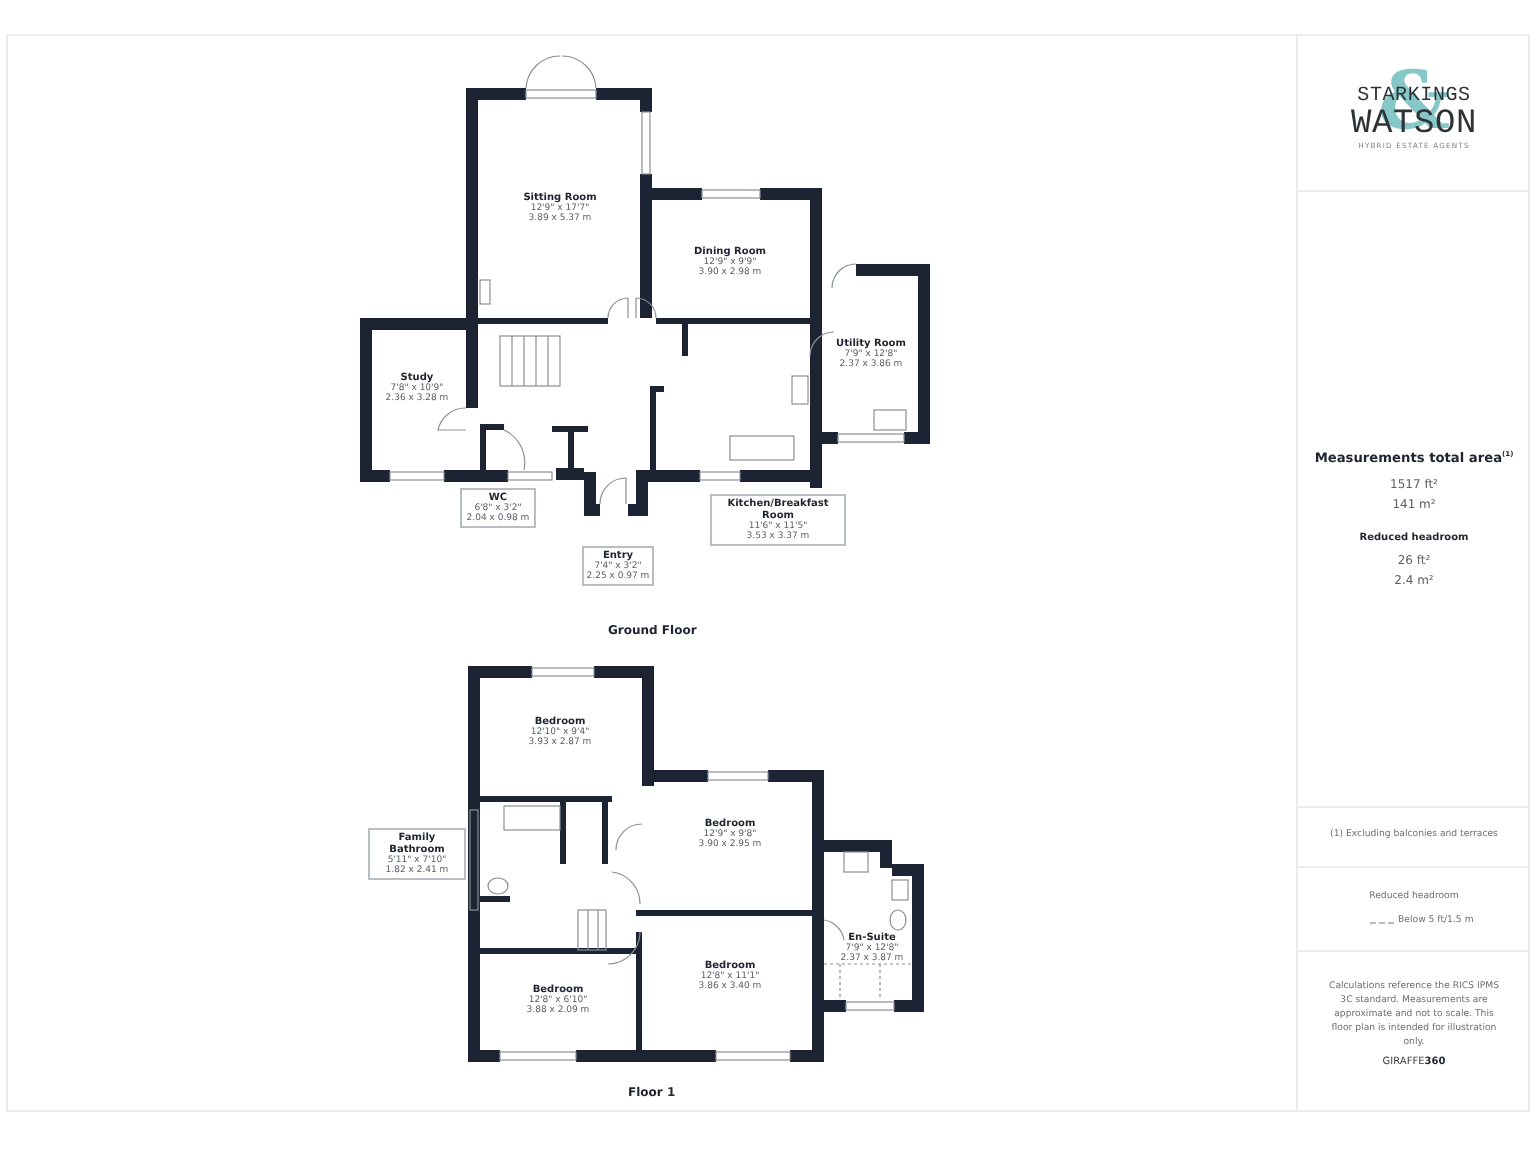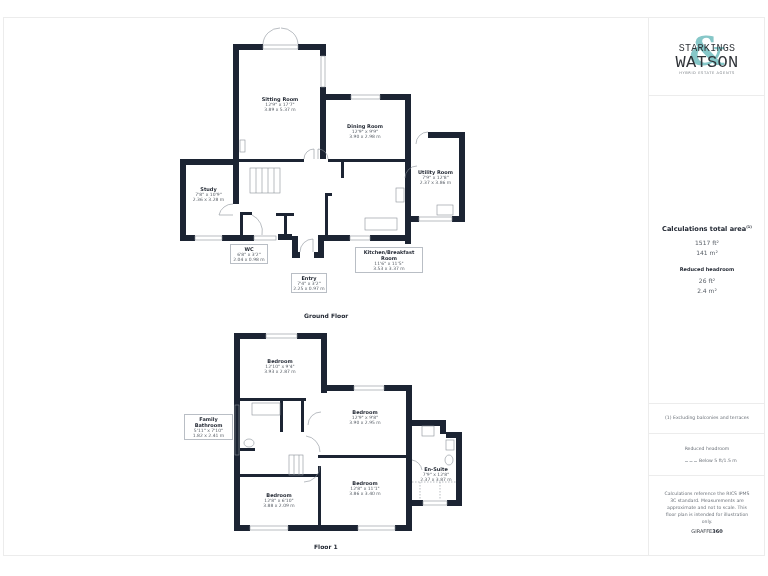--- a/index.html
+++ b/index.html
@@ -220,21 +220,21 @@
 <div class="floor-title" style="left:314px;top:543px;">Floor 1</div>
 
 <div class="sidebar">
   <div class="sb-section logo">
     <div class="logo-amp">&amp;</div>
     <div class="logo-t1">STARKINGS</div>
     <div class="logo-t2">WATSON</div>
     <div class="logo-sub">HYBRID ESTATE AGENTS</div>
   </div>
   <div class="sb-section area">
-    <div class="area-title" style="top:129px;"><span>Calculations total area</span><sup>(1)</sup></div>
+    <div class="area-title" style="top:129px;"><span>Measurements total area</span><sup>(1)</sup></div>
     <div class="val" style="top:143px;">1517 ft²</div>
     <div class="val" style="top:153px;">141 m²</div>
     <div class="rh-title" style="top:170px;">Reduced headroom</div>
     <div class="val" style="top:181px;">26 ft²</div>
     <div class="val" style="top:191px;">2.4 m²</div>
   </div>
   <div class="sb-section note">
     <div class="note-text">(1) Excluding balconies and terraces</div>
   </div>
   <div class="sb-section legend">

